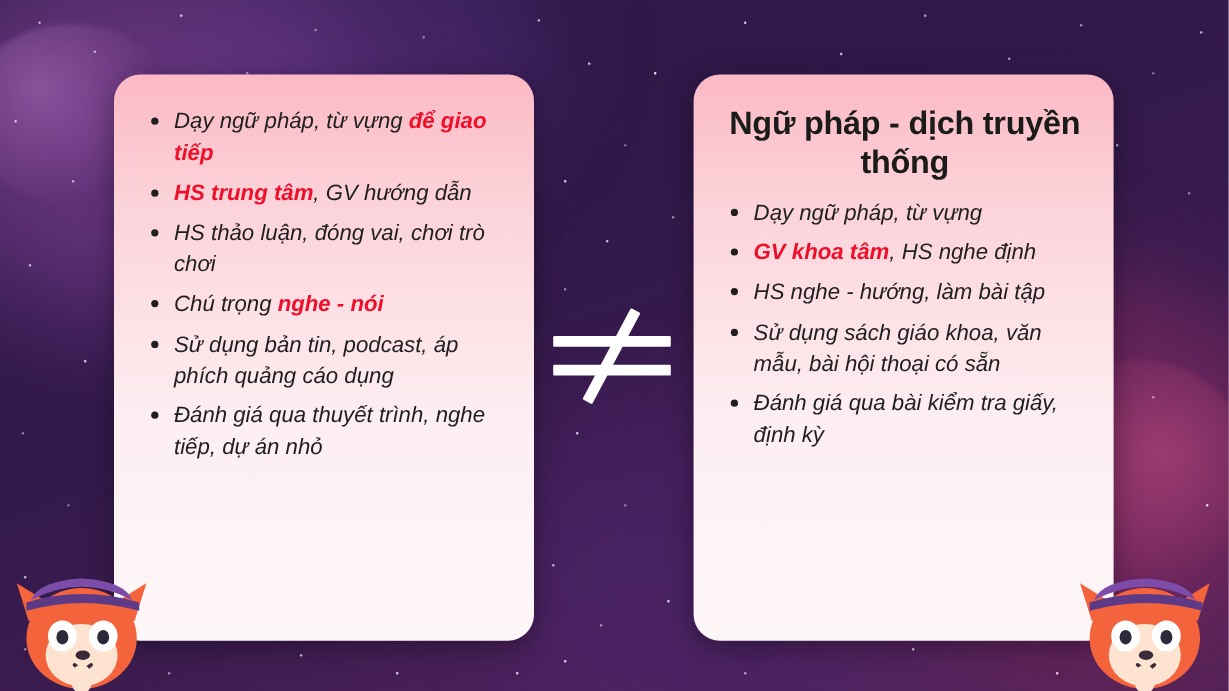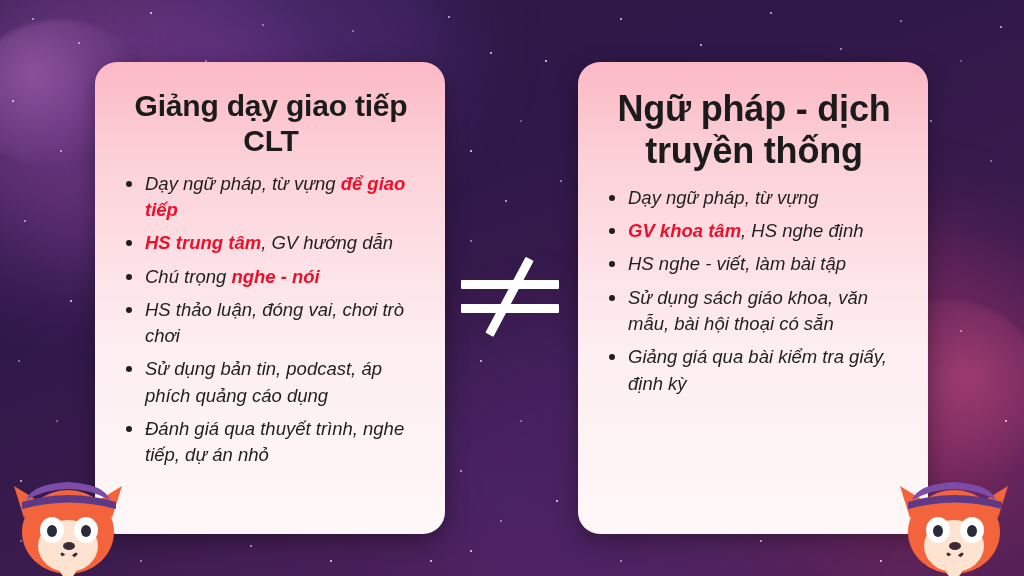--- a/index.html
+++ b/index.html
@@ -83,21 +83,21 @@
 
   .card-title {
     margin: 0 0 12px 0;
     text-align: center;
     font-size: 30px;
     line-height: 1.18;
     font-weight: bold;
     color: #1b1b1b;
     letter-spacing: -0.2px;
   }
-  .card-right .card-title { font-size: 36px; }
+  .card-right .card-title { font-size: 27px; }
 
   ul.points {
     margin: 0;
     padding: 0 4px 0 26px;
     list-style: none;
     font-style: italic;
   }
   ul.points li {
     position: relative;
     font-size: 18.5px;
@@ -210,45 +210,44 @@
       <div class="star" style="left: 330px; top: 560px; width: 1.5px; height: 1.5px; opacity: 0.8;"></div>
       <div class="star" style="left: 400px; top: 520px; width: 1.5px; height: 1.5px; opacity: 0.5;"></div>
       <div class="star" style="left: 430px; top: 560px; width: 1.5px; height: 1.5px; opacity: 0.8;"></div>
       <div class="star" style="left: 12px; top: 100px; width: 1.5px; height: 1.5px; opacity: 0.74;"></div>
       <div class="star" style="left: 120px; top: 92px; width: 1.5px; height: 1.5px; opacity: 0.56;"></div>
       <div class="star" style="left: 240px; top: 130px; width: 1.5px; height: 1.5px; opacity: 0.6;"></div>
       <div class="star" style="left: 360px; top: 140px; width: 1.5px; height: 1.5px; opacity: 0.8;"></div>
     </div>
 
   <div class="card card-left">
-    <h2 class="card-title">Giảng dạy giao tiếp CLT</h2>
     <ul class="points" id="left-points">
         <li><span>Dạy ngữ pháp, từ vựng </span><span class="hl">để giao tiếp</span></li>
         <li><span class="hl">HS trung tâm</span><span>, GV hướng dẫn</span></li>
+        <li><span>HS thảo luận, đóng vai, chơi trò chơi</span></li>
         <li><span>Chú trọng </span><span class="hl">nghe - nói</span></li>
-        <li><span>HS thảo luận, đóng vai, chơi trò chơi</span></li>
         <li><span>Sử dụng bản tin, podcast, áp phích quảng cáo dụng</span></li>
         <li><span>Đánh giá qua thuyết trình, nghe tiếp, dự án nhỏ</span></li>
       </ul>
   </div>
 
   <svg class="neq" viewBox="0 0 110 90">
     <rect x="6" y="28" width="98" height="9" rx="1" fill="#ffffff"></rect>
     <rect x="6" y="52" width="98" height="9" rx="1" fill="#ffffff"></rect>
     <rect x="50" y="2" width="9" height="86" rx="1" fill="#ffffff" transform="rotate(28 55 45)"></rect>
   </svg>
 
   <div class="card card-right">
     <h2 class="card-title">Ngữ pháp - dịch truyền thống</h2>
     <ul class="points" id="right-points">
         <li><span>Dạy ngữ pháp, từ vựng</span></li>
         <li><span class="hl">GV khoa tâm</span><span>, HS nghe định</span></li>
-        <li><span>HS nghe - viết, làm bài tập</span></li>
+        <li><span>HS nghe - hướng, làm bài tập</span></li>
         <li><span>Sử dụng sách giáo khoa, văn mẫu, bài hội thoại có sẵn</span></li>
-        <li><span>Giảng giá qua bài kiểm tra giấy, định kỳ</span></li>
+        <li><span>Đánh giá qua bài kiểm tra giấy, định kỳ</span></li>
       </ul>
   </div>
 
   <svg class="mascot mascot-left" viewBox="0 0 130 130">
     <g>
       <path d="M20 72 L10 40 L36 56 Z" fill="#f4643c"></path>
       <path d="M108 72 L118 40 L92 56 Z" fill="#f4643c"></path>
       <ellipse cx="64" cy="86" rx="46" ry="42" fill="#f4643c"></ellipse>
       <ellipse cx="64" cy="100" rx="30" ry="26" fill="#fde3d0"></ellipse>
       <path d="M22 54 q42 -22 84 0 q-6 -16 -42 -18 q-36 2 -42 18 Z" fill="#7b4ca8"></path>

